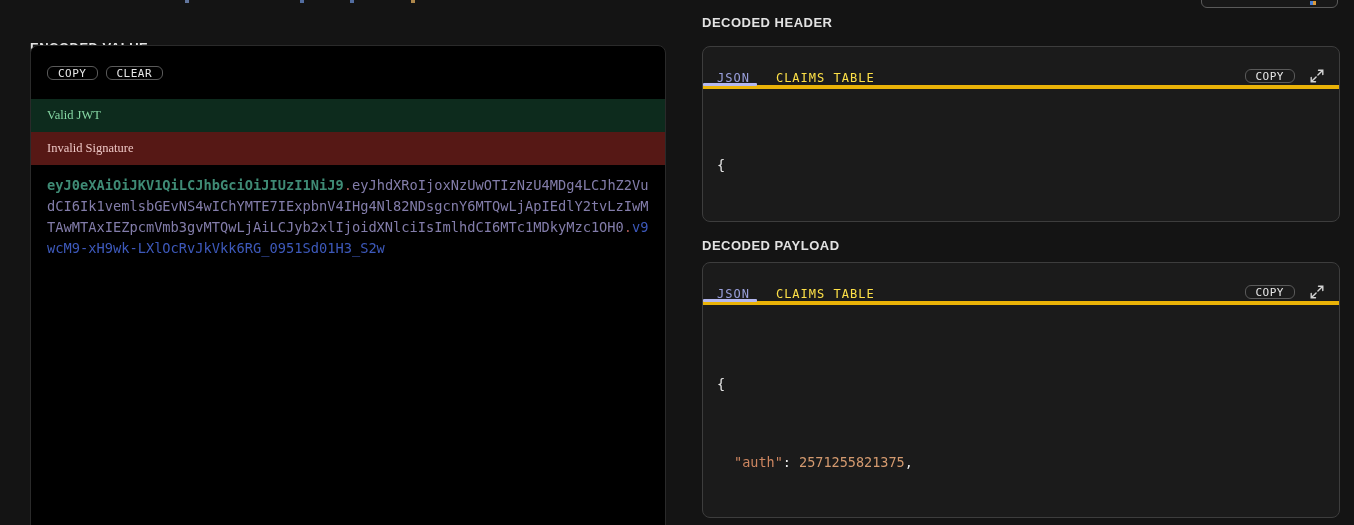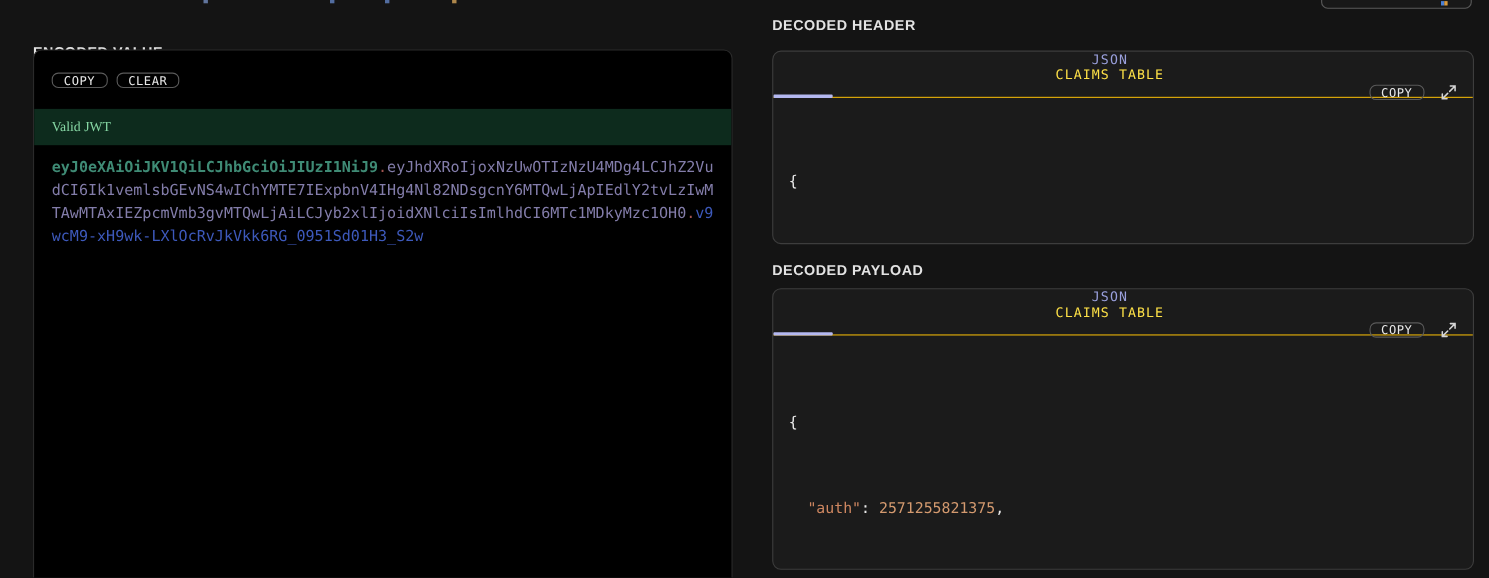--- a/index.html
+++ b/index.html
@@ -85,22 +85,22 @@
   
   .dec-card {
     position:absolute; left:702px; width:638px;
     background:#1b1b1b; border:1px solid #3d3d3d; border-radius:8px;
     overflow:hidden;
   }
   #hdr-card { top:46px;  height:176px; }
   #pld-card { top:262px; height:256px; }
 
   .tab-row {
-    position:relative; height:42px; display:flex; align-items:center;
-    border-bottom:1px solid #eab308; padding:0 12px 0 14px;flex-direction:column;
+    position:relative; height:42px; display:flex; align-items:flex-end;
+    border-bottom:4px solid #eab308; padding:0 12px 0 14px;
   }
   .tab {
     font-family:"DejaVu Sans Mono", monospace;
     font-size:12px; letter-spacing:1px; color:#fde047; cursor:pointer;
     margin-right:26px;
   }
   .tab.active { color:#9aa0dd; }
   .tab-underline {
     position:absolute; left:0; bottom:-1px; height:3px; width:54px;
     background:#b4b8f0; border-radius:1px;
@@ -139,20 +139,23 @@
 <div class="section-heading" id="enc-heading">ENCODED VALUE</div>
 
 <div class="enc-card">
   <div class="enc-titlebar">
     <button class="btn">COPY</button>
     <button class="btn">CLEAR</button>
   </div>
 
   <div class="status-banner status-valid">
     <span>Valid JWT</span>
+  </div>
+  <div class="status-banner status-invalid">
+    <span>Invalid Signature</span>
   </div>
 
   <div class="token-area"><span class="tok-header">eyJ0eXAiOiJKV1QiLCJhbGciOiJIUzI1NiJ9</span><span class="tok-dot">.</span><span class="tok-payload">eyJhdXRoIjoxNzUwOTIzNzU4MDg4LCJhZ2VudCI6Ik1vemlsbGEvNS4wIChYMTE7IExpbnV4IHg4Nl82NDsgcnY6MTQwLjApIEdlY2tvLzIwMTAwMTAxIEZpcmVmb3gvMTQwLjAiLCJyb2xlIjoidXNlciIsImlhdCI6MTc1MDkyMzc1OH0</span><span class="tok-dot">.</span><span class="tok-signature">v9wcM9-xH9wk-LXlOcRvJkVkk6RG_0951Sd01H3_S2w</span></div>
 </div>
 
 <div class="section-heading" id="hdr-heading">DECODED HEADER</div>
 
 <div class="dec-card" id="hdr-card">
   <div class="tab-row">
     <span class="tab mono active">JSON</span>

